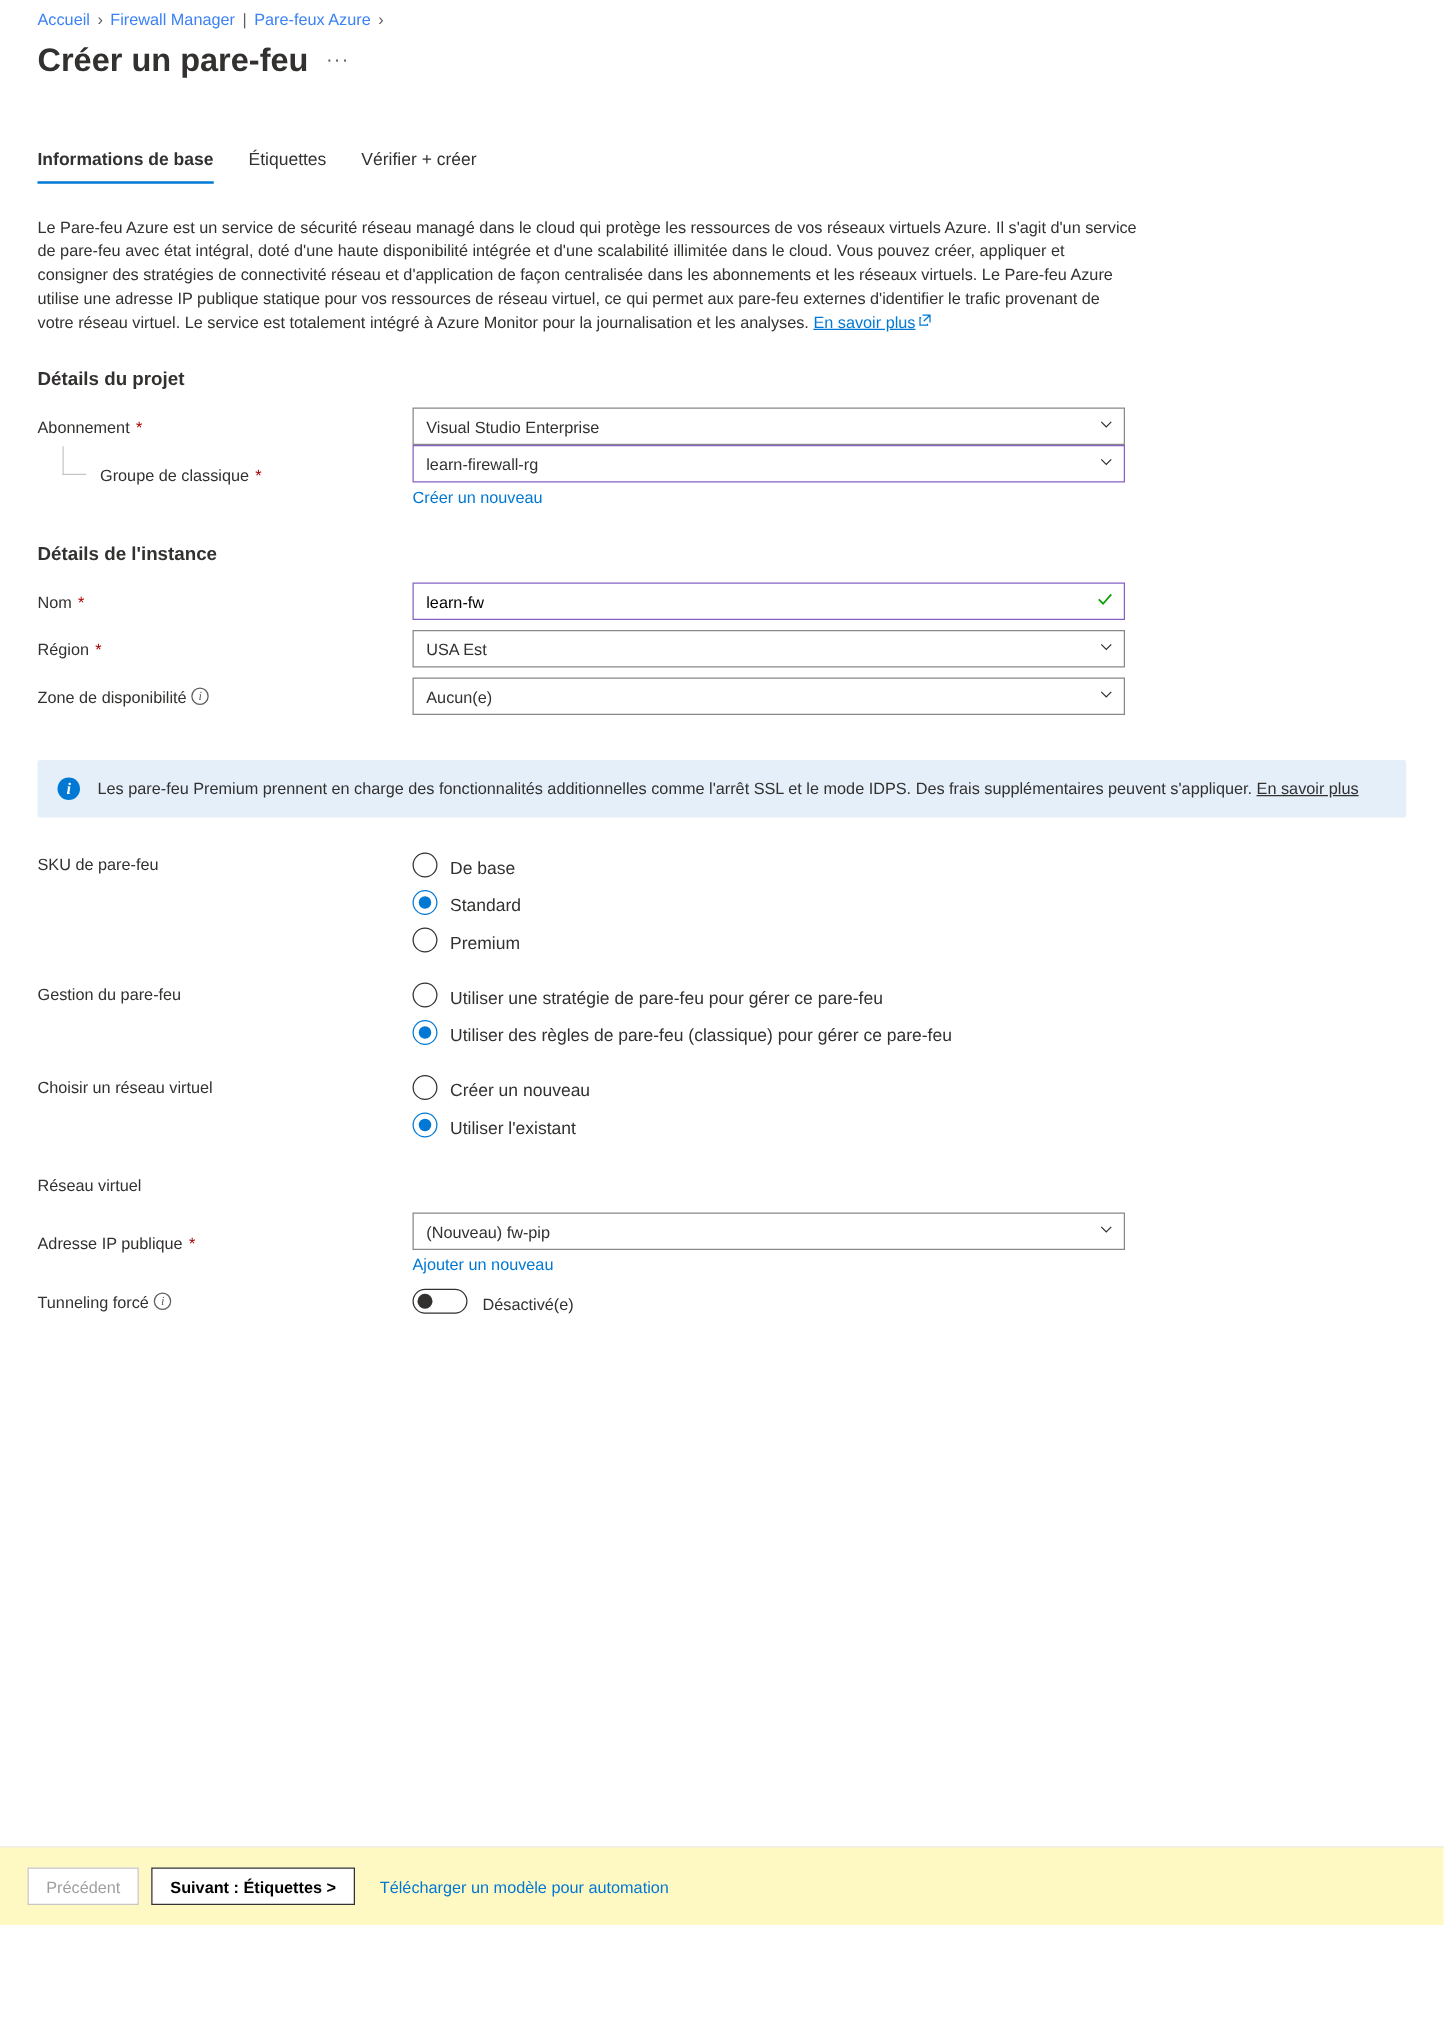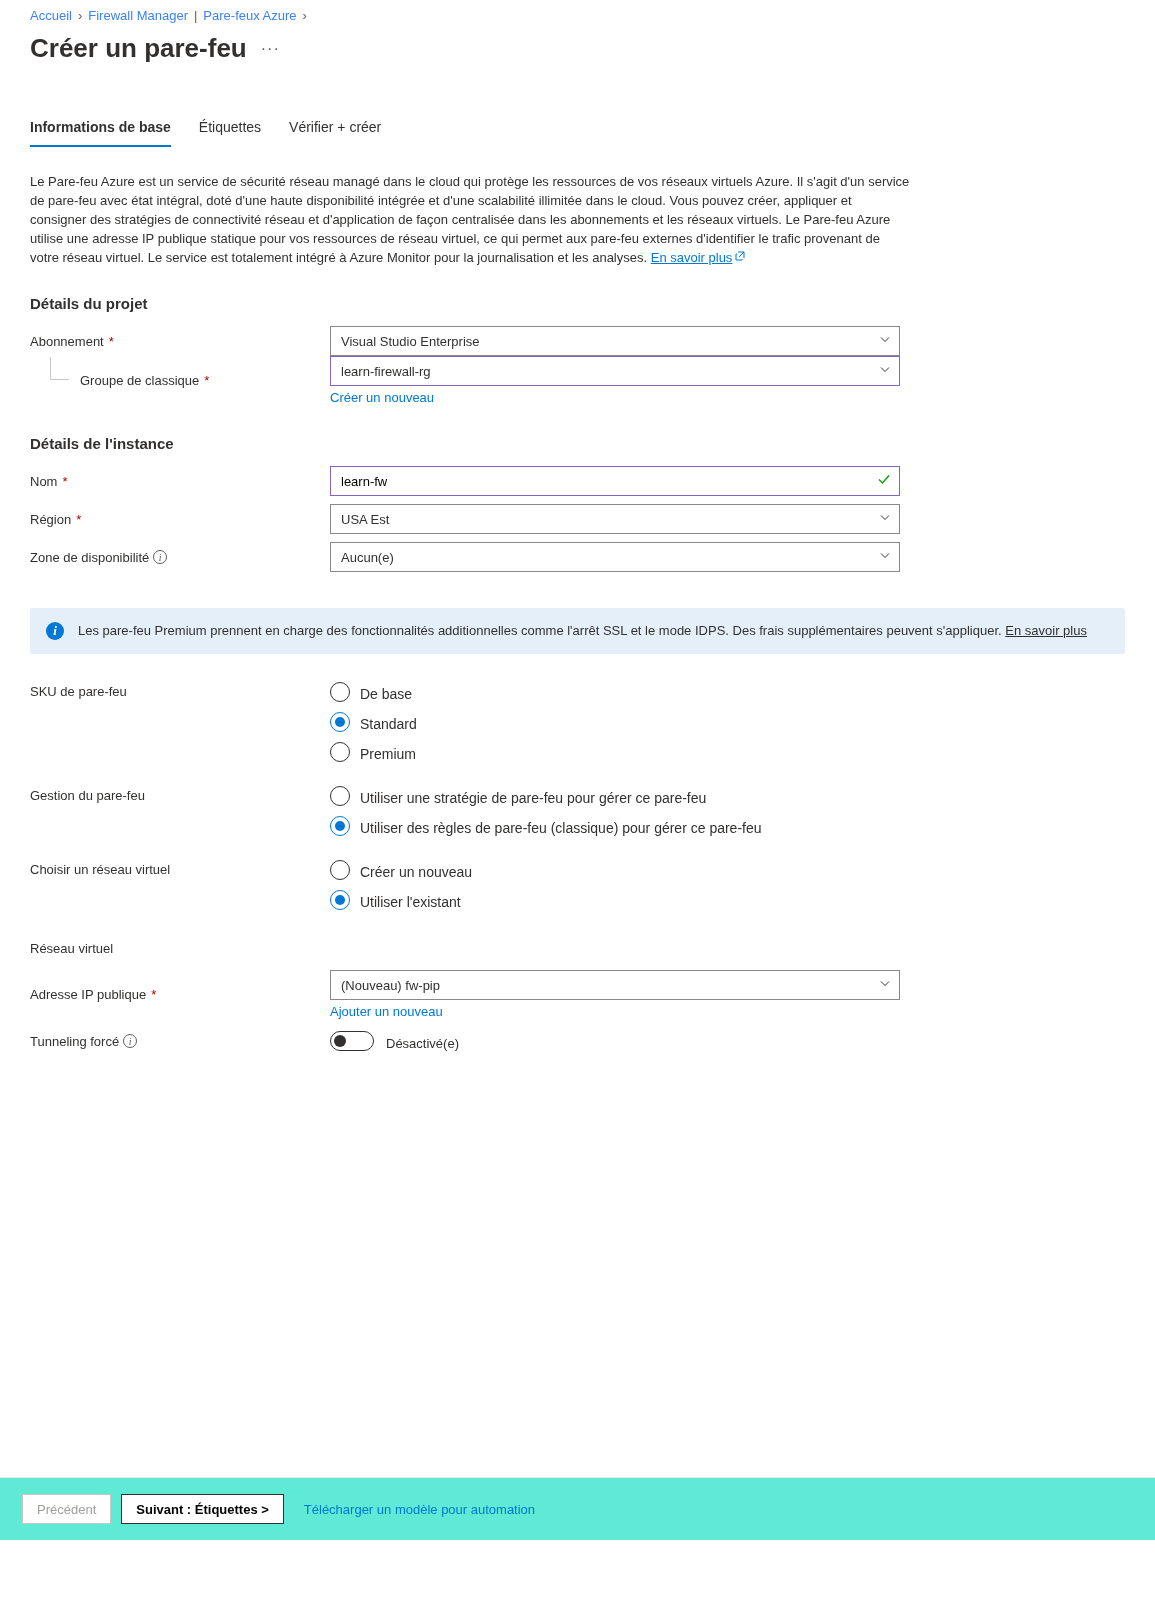--- a/index.html
+++ b/index.html
@@ -81,21 +81,21 @@
   }
   .toggle .knob {
     width: 12px; height: 12px; background: #323130; border-radius: 50%;
     position: absolute; left: 3px; top: 3px;
   }
   .toggle-row { display: flex; align-items: flex-end; gap: 12px; }
   
   .footer {
     position: absolute; bottom: 0; left: 0; right: 0;
     border-top: 1px solid #edebe9; padding: 16px 22px;
-    display: flex; align-items: center; gap: 10px; background: #5eead4;
+    display: flex; align-items: center; gap: 10px; background: #fef9c3;
   }
   .btn {
     height: 30px; padding: 0 14px; font-size: 13px; font-family: inherit;
     border: 1px solid #8a8886; background: #fff; cursor: pointer;
   }
   .btn.disabled { color: #a19f9d; border-color: #c8c6c4; cursor: default; }
   .btn.primary-outline { font-weight: 600; border-color: #323130; }
   .footer-link { color: #0078d4; font-size: 13px; text-decoration: none; margin-left: 10px; }
   
   .spacer-sm { height: 8px; }

